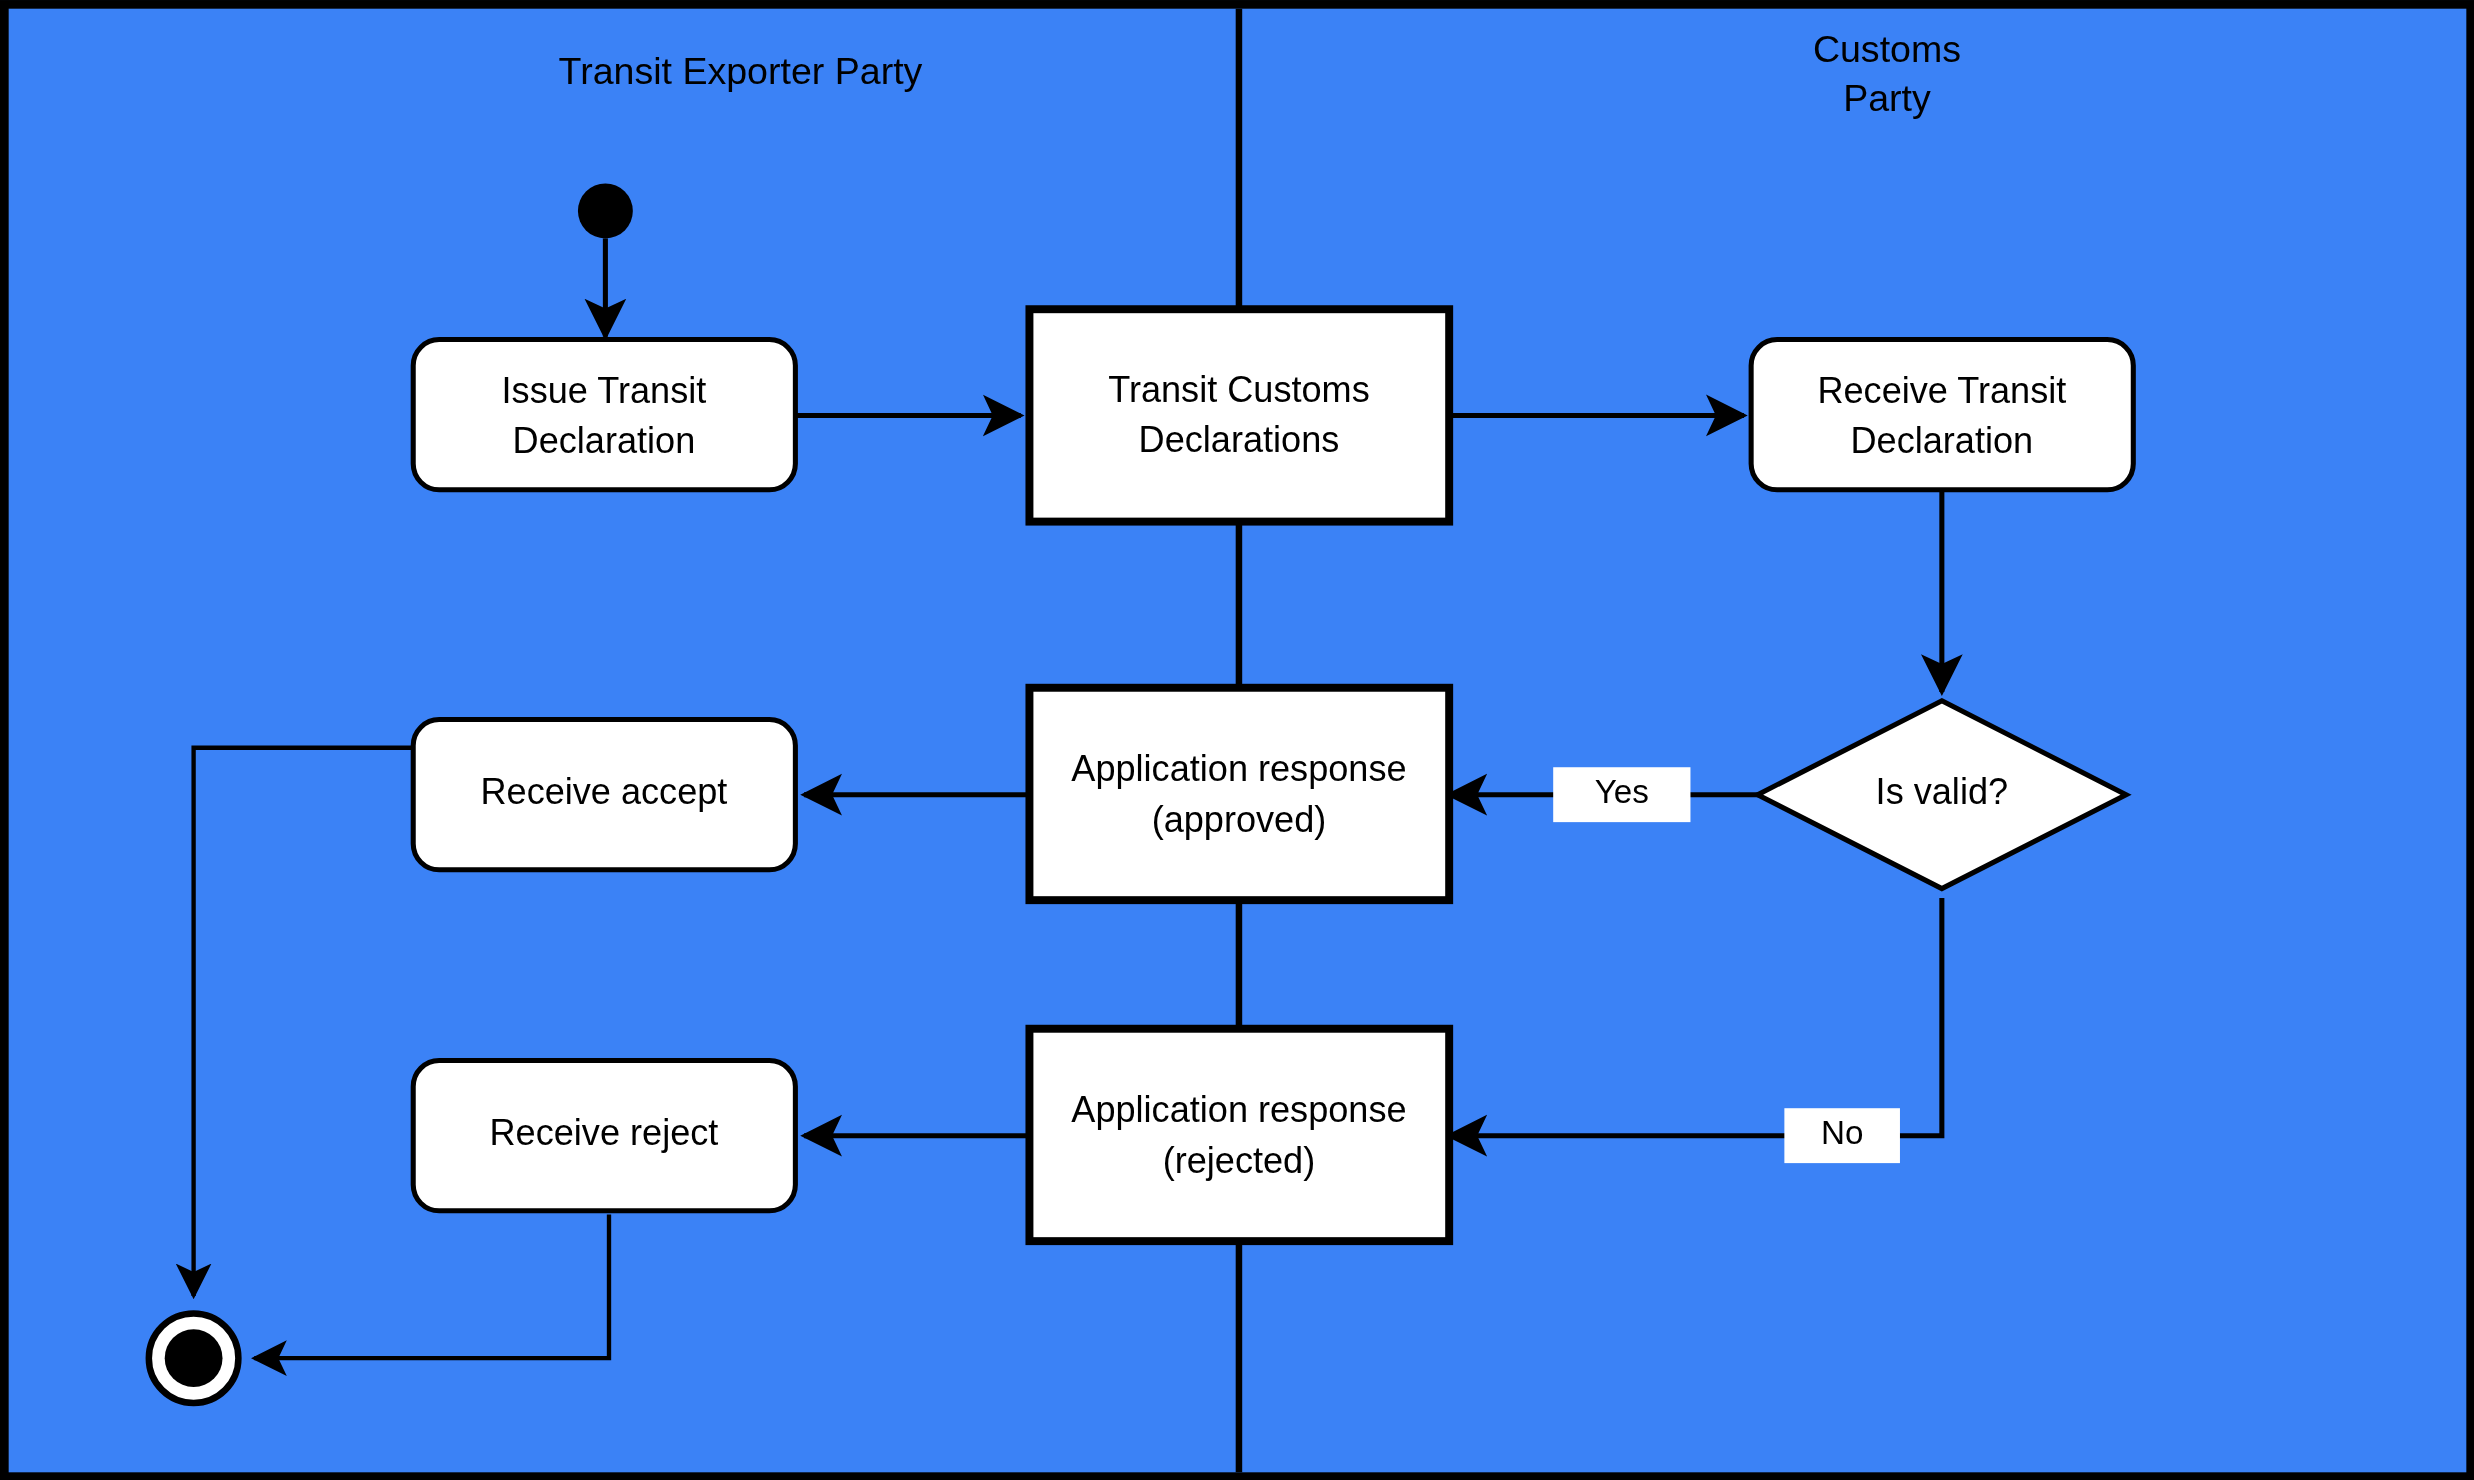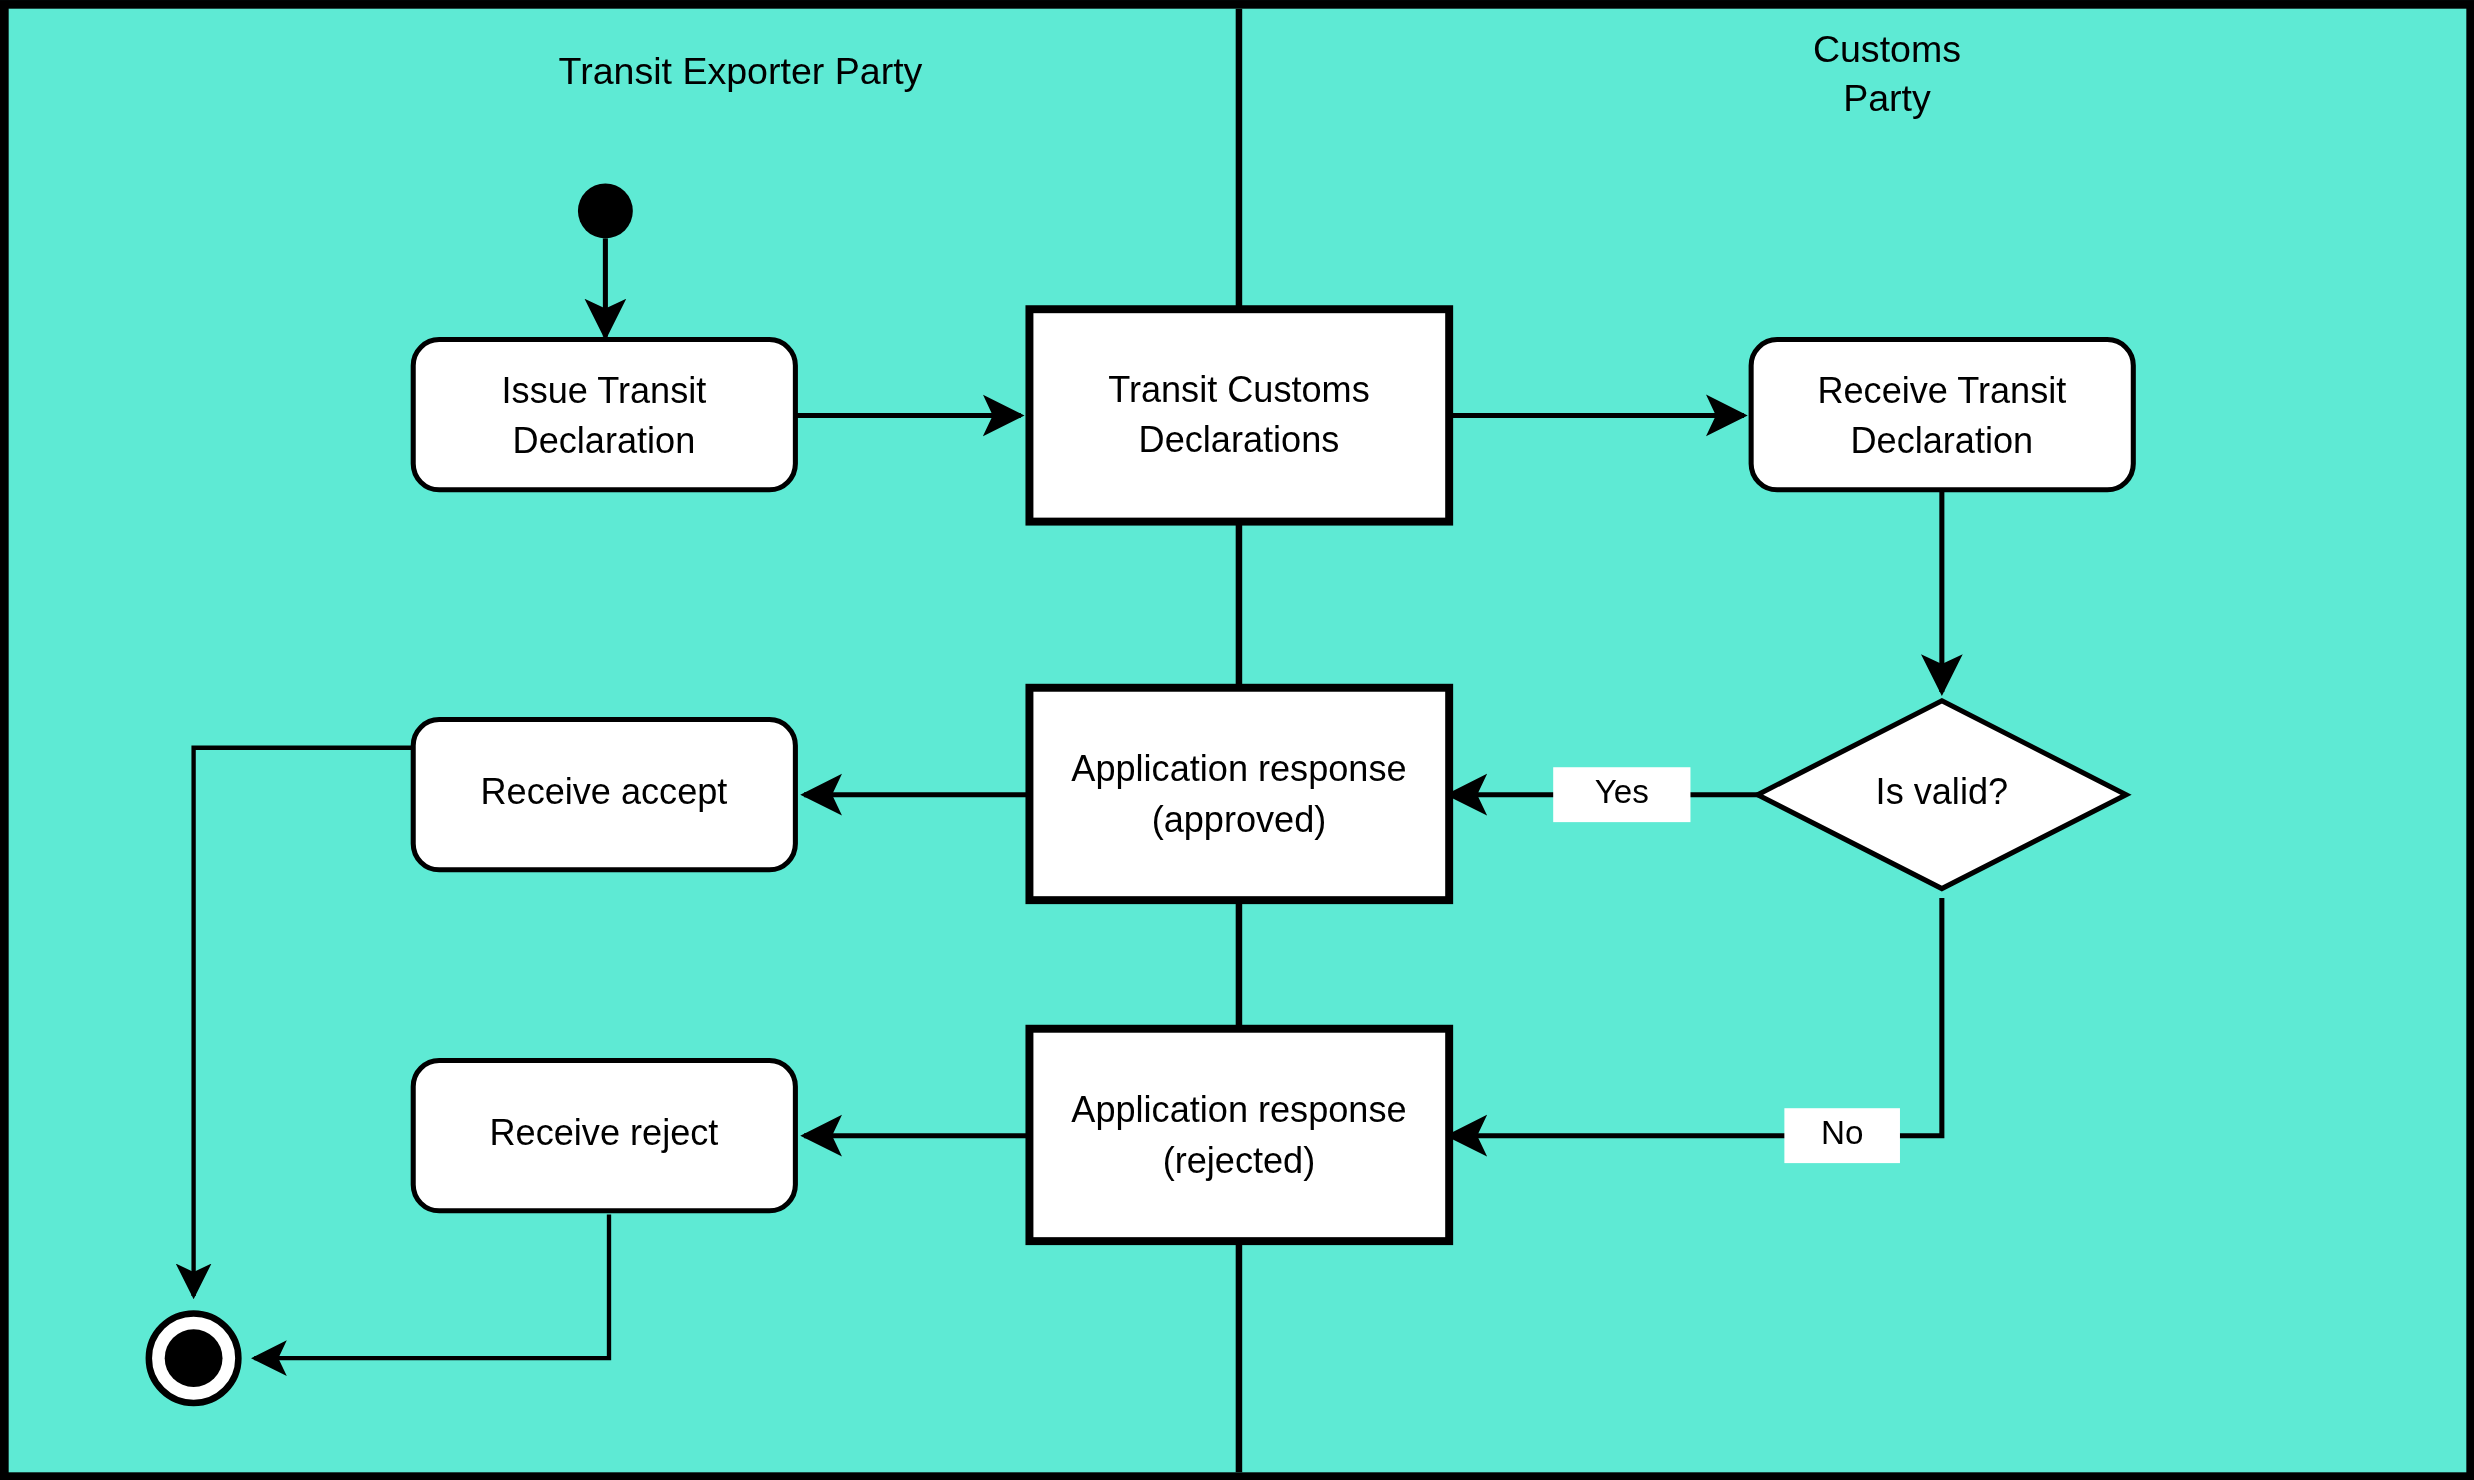--- a/index.html
+++ b/index.html
@@ -8,21 +8,21 @@
     padding: 0;
     background: #ffffff;
   }
   body {
     font-family: "Liberation Sans", sans-serif;
   }
   #stage {
     position: relative;
     width: 2475px;
     height: 1481px;
-    background: #5eead4;
+    background: #3b82f6;
     overflow: hidden;
   }
   #diagram-svg {
     position: absolute;
     left: 0;
     top: 0;
     width: 2475px;
     height: 1481px;
     display: block;
   }

